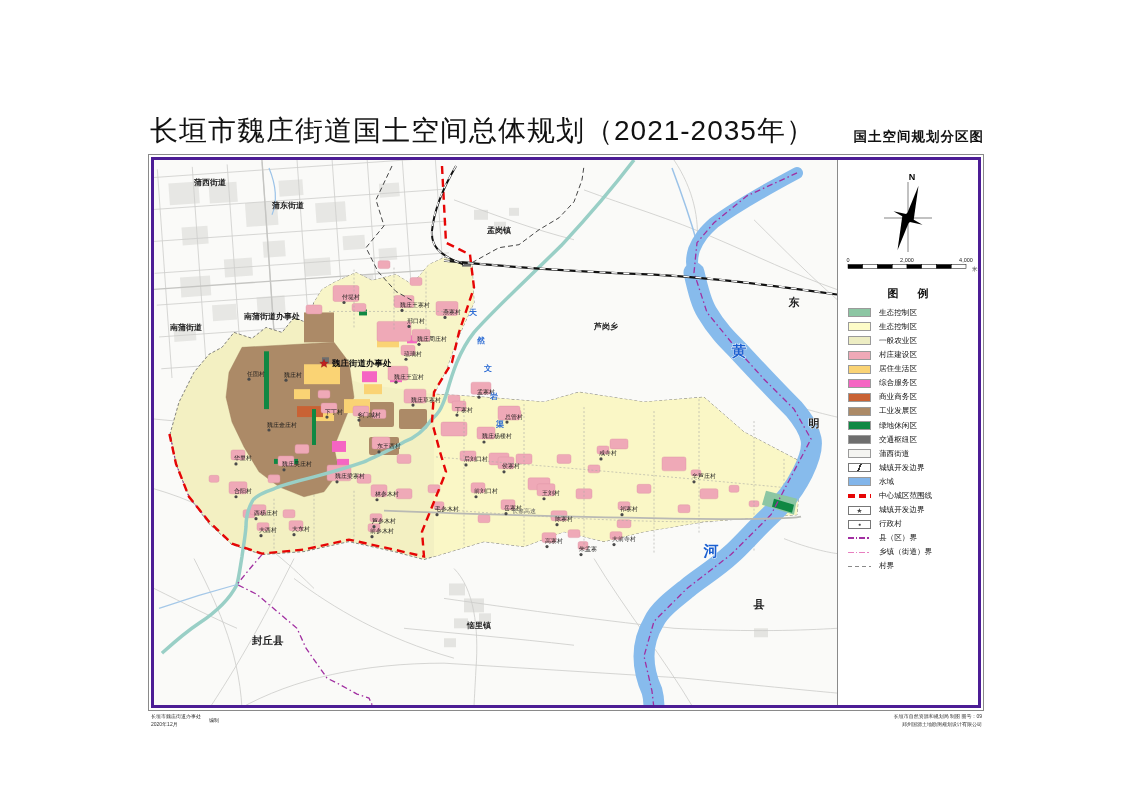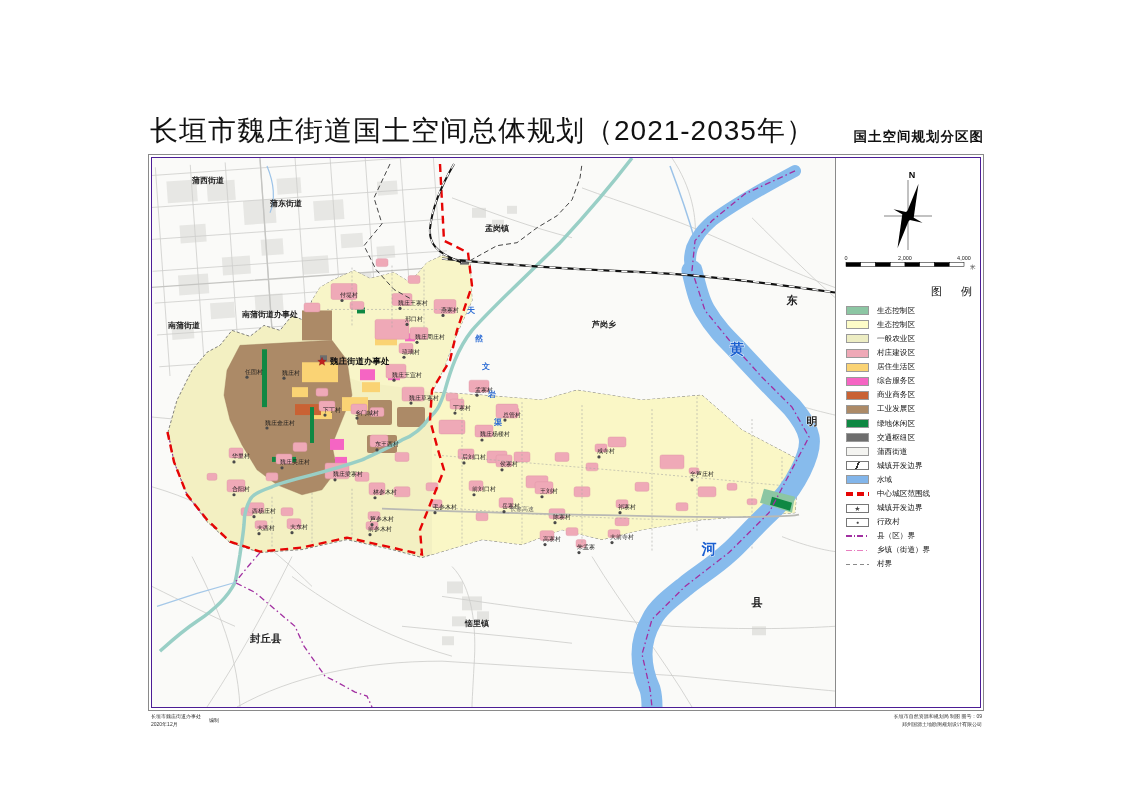--- a/index.html
+++ b/index.html
@@ -1,25 +1,25 @@
 <!DOCTYPE html>
 <html><head>
 <meta charset="utf-8">
 <style>
   html,body{margin:0;padding:0;background:#fff;}
   body{width:1122px;height:793px;position:relative;font-family:"Liberation Sans",sans-serif;color:#111;}
   .page-title{position:absolute;left:150px;top:112px;font-size:28px;font-weight:normal;letter-spacing:1px;}
   .map-subtitle{position:absolute;top:128px;right:138px;font-size:13.5px;font-weight:bold;letter-spacing:1px;}
   .frame{position:absolute;left:148px;top:154px;width:836px;height:557px;border:1px solid #8a8a8a;box-sizing:border-box;padding:2px;background:#fff;}
-  .frame-inner{width:100%;height:100%;border:1px solid #4c1d95;box-sizing:border-box;display:flex;overflow:hidden;background:#fbfbf9;}
+  .frame-inner{width:100%;height:100%;border:3px solid #4c1d95;box-sizing:border-box;display:flex;overflow:hidden;background:#fbfbf9;}
   .map-wrap{width:684px;height:100%;position:relative;border-right:1px solid #8a8a8a;box-sizing:border-box;background:#fafaf8;}
   .legend-panel{flex:1;background:#fff;position:relative;font-family:"Liberation Sans",sans-serif;}
   .compass{position:absolute;left:0;top:10px;width:100%;text-align:center;}
   .scalebar{position:absolute;left:6px;top:96px;}
-  .legend-title{position:absolute;left:0;top:126px;width:100%;text-align:right;font-size:11px;font-weight:normal;letter-spacing:8px;text-indent:8px;}
+  .legend-title{position:absolute;left:0;top:126px;width:100%;text-align:center;font-size:11px;font-weight:bold;letter-spacing:8px;text-indent:8px;}
   .legend-list{position:absolute;left:10px;top:148px;right:4px;display:flex;flex-direction:column;gap:4.6px;}
   .legend-row{display:flex;align-items:center;gap:8px;height:9.5px;}
   .sw{width:23px;height:9px;box-sizing:border-box;flex:0 0 23px;position:relative;display:flex;align-items:center;justify-content:center;}
   .sw.fill{border:0.5px solid #9a9a9a;}
   .sw.boundary{border:0.5px solid #777;background:linear-gradient(115deg,transparent 46%,#333 46%,#333 54%,transparent 54%),#fff;}
   .sw .ln{width:100%;}
   .sw.sym{border:0.5px solid #777;background:#fff;font-size:7px;line-height:7px;color:#444;}
   .legend-label{font-size:7.6px;white-space:nowrap;color:#111;}
   .credit-left{position:absolute;left:151px;top:713px;font-size:5px;line-height:1.5;color:#333;display:flex;gap:8px;align-items:center;}
   .credit-right{position:absolute;right:140px;top:713px;font-size:5px;line-height:1.5;color:#333;text-align:right;}

